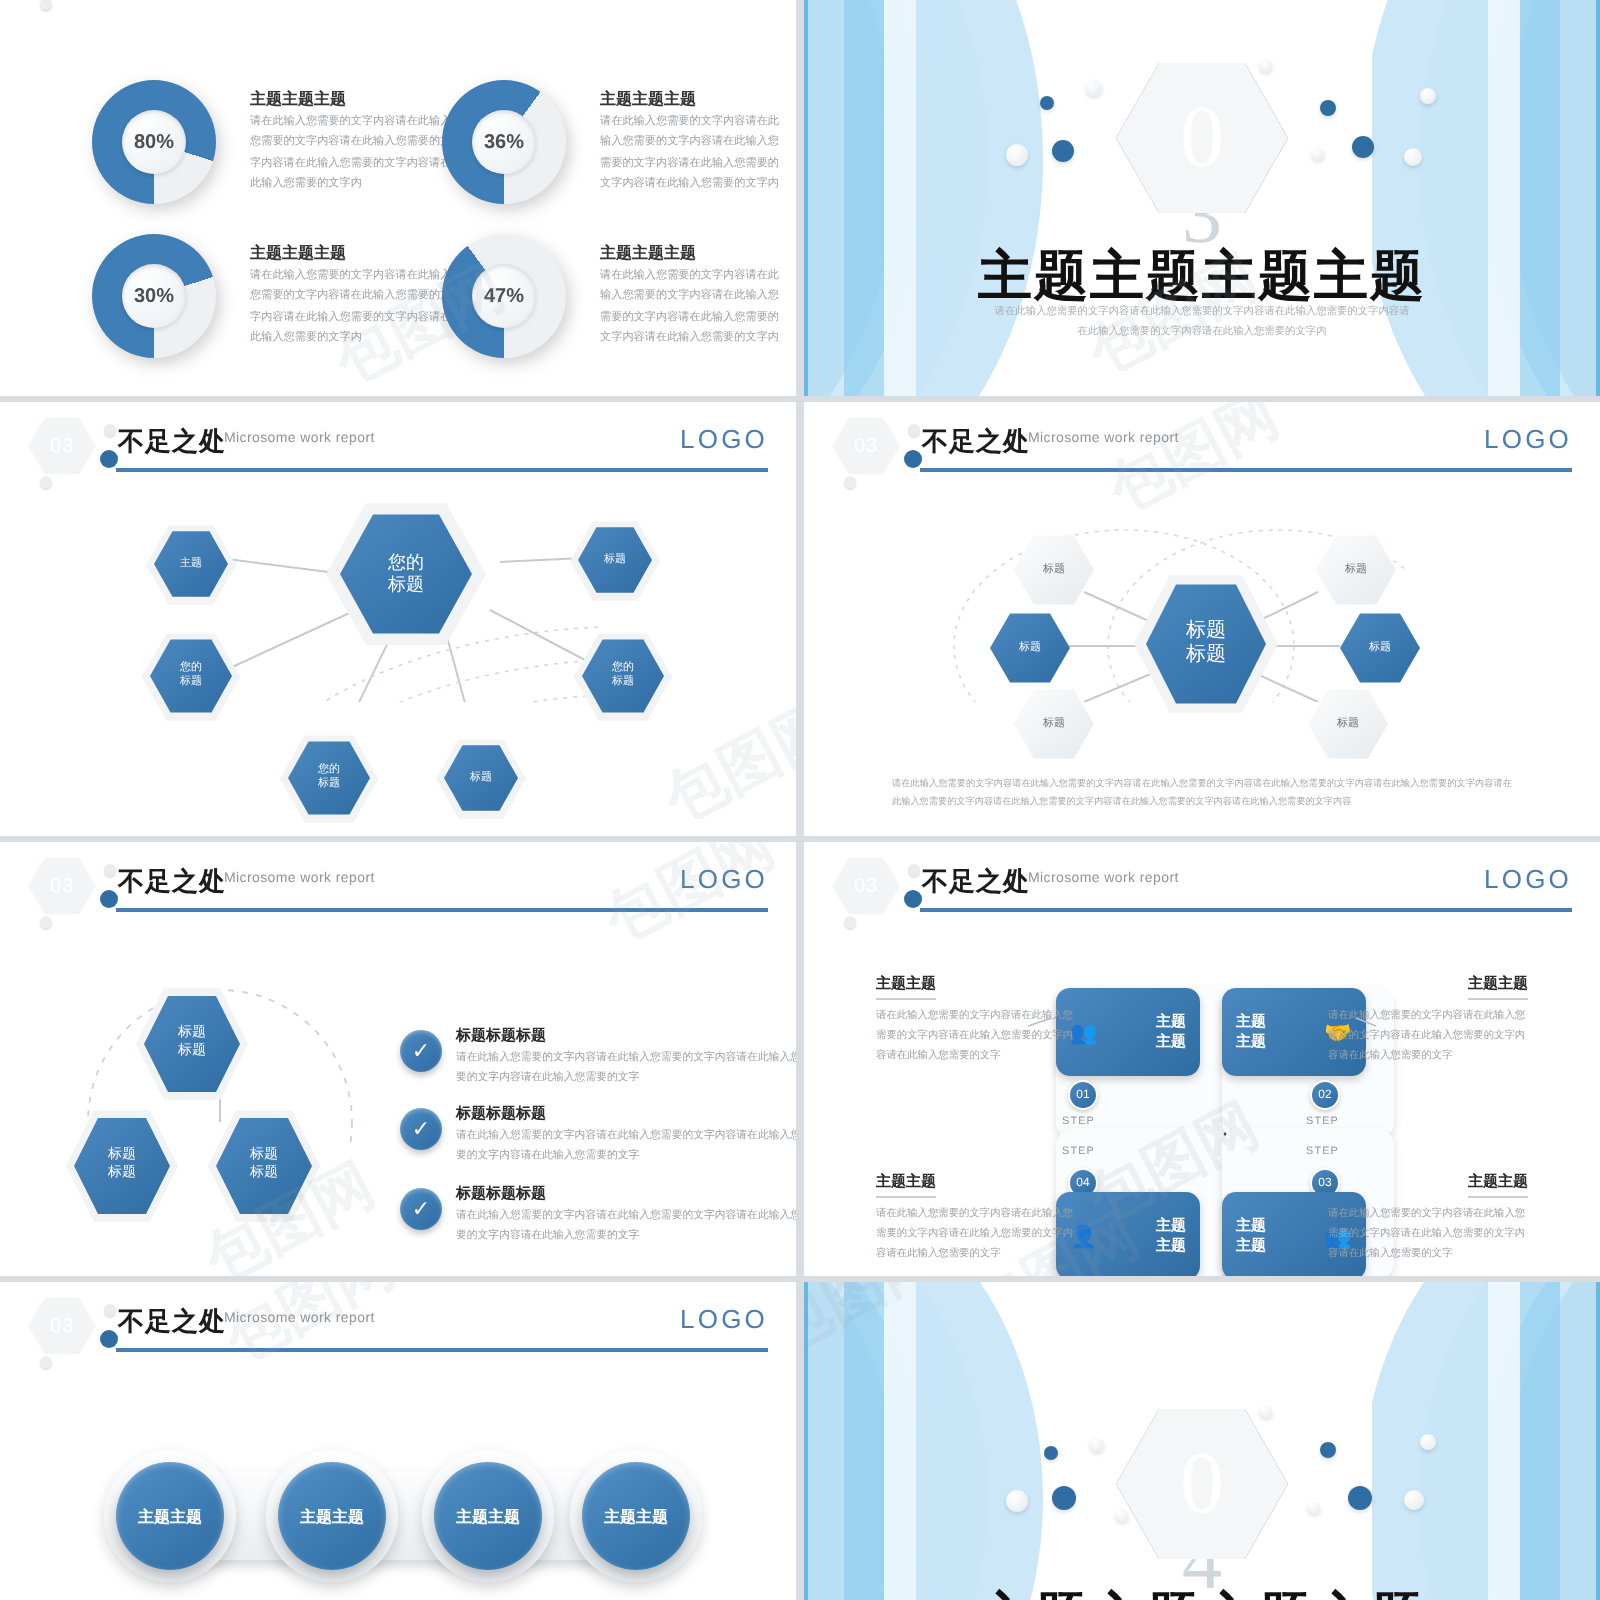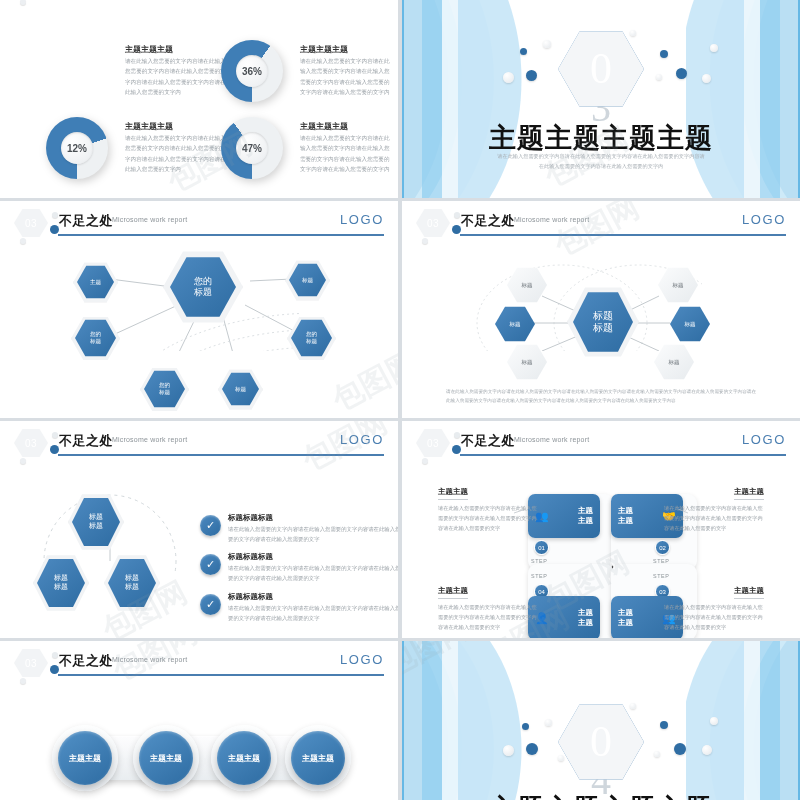--- a/index.html
+++ b/index.html
@@ -150,33 +150,37 @@
 
 <div id="grid">
 
   <div class="panel p-tl">
     <div class="hdr">
 
       <div class="dot-c"></div>
 
     </div>
 
+    <div class="donut-wrap" style="left:46px; top:78px;">
+      <div class="donut" style="background:conic-gradient(from 180deg,#3f7eb6 0% 80%,#eef1f3 80% 100%);"></div>
+      <div class="donut-hole">80%</div>
+    </div>
     <div class="d-title" style="left:125px; top:82px;">主题主题主题</div>
     <div class="d-body" style="left:125px; top:94px;">请在此输入您需要的文字内容请在此输入您需要的文字内容请在此输入您需要的文字内容请在此输入您需要的文字内容请在此输入您需要的文字内</div>
 
     <div class="donut-wrap" style="left:221px; top:78px;">
       <div class="donut" style="background:conic-gradient(from 180deg,#3f7eb6 0% 60%,#eef1f3 60% 100%);"></div>
       <div class="donut-hole">36%</div>
     </div>
     <div class="d-title" style="left:300px; top:82px;">主题主题主题</div>
     <div class="d-body" style="left:300px; top:94px; width:92px;">请在此输入您需要的文字内容请在此输入您需要的文字内容请在此输入您需要的文字内容请在此输入您需要的文字内容请在此输入您需要的文字内</div>
 
     <div class="donut-wrap" style="left:46px; top:155px;">
       <div class="donut" style="background:conic-gradient(from 180deg,#3f7eb6 0% 70%,#eef1f3 70% 100%);"></div>
-      <div class="donut-hole">12%</div>
+      <div class="donut-hole">30%</div>
     </div>
     <div class="d-title" style="left:125px; top:159px;">主题主题主题</div>
     <div class="d-body" style="left:125px; top:171px;">请在此输入您需要的文字内容请在此输入您需要的文字内容请在此输入您需要的文字内容请在此输入您需要的文字内容请在此输入您需要的文字内</div>
 
     <div class="donut-wrap" style="left:221px; top:155px;">
       <div class="donut" style="background:conic-gradient(from 180deg,#3f7eb6 0% 40%,#eef1f3 40% 100%);"></div>
       <div class="donut-hole">47%</div>
     </div>
     <div class="d-title" style="left:300px; top:159px;">主题主题主题</div>
     <div class="d-body" style="left:300px; top:171px; width:92px;">请在此输入您需要的文字内容请在此输入您需要的文字内容请在此输入您需要的文字内容请在此输入您需要的文字内容请在此输入您需要的文字内</div>

